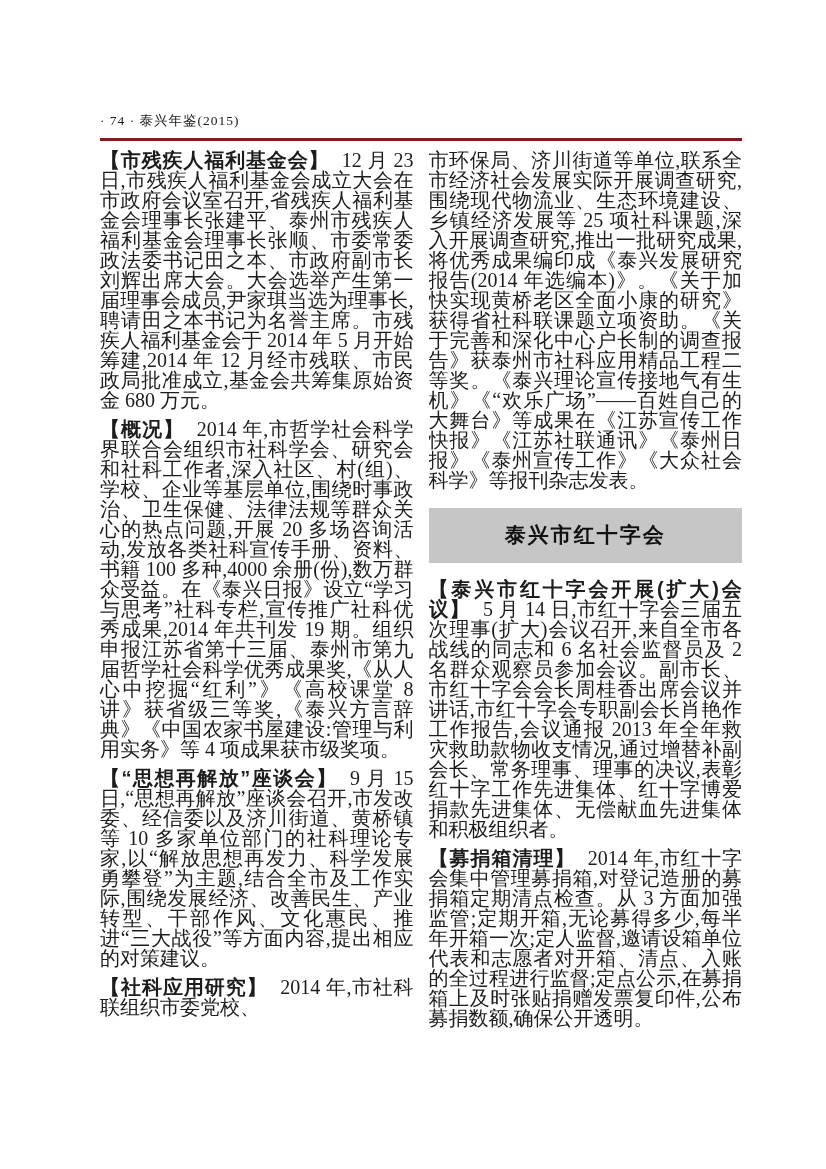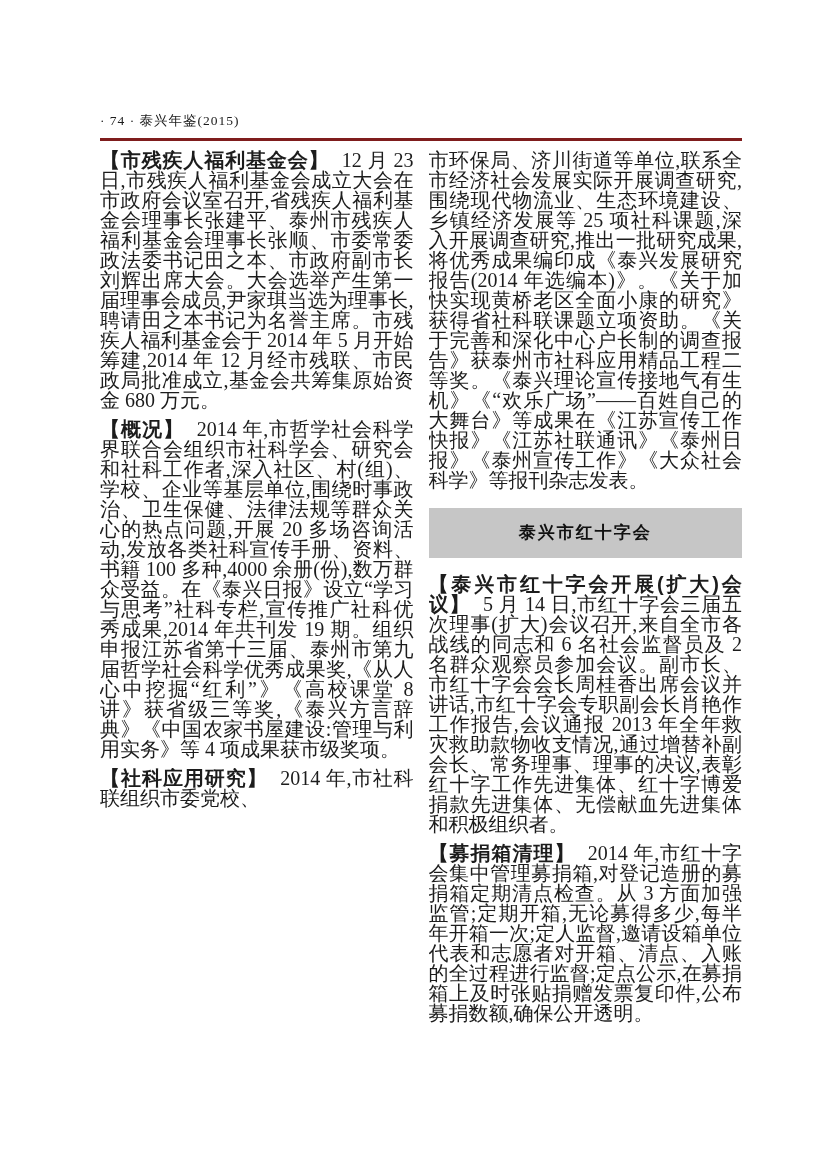--- a/index.html
+++ b/index.html
@@ -47,21 +47,21 @@
     letter-spacing: 0.3px;
   }
   .attribution { float: right; }
   .section-box {
     background: #c6c6c6;
     margin: 18px 0 16px 0;
     padding: 13px 0 14px 0;
     text-align: center;
     font-family: "Liberation Sans", "DejaVu Sans", sans-serif;
     font-weight: 700;
-    font-size: 17px;
+    font-size: 21px;
     letter-spacing: 2px;
     color: #111111;
   }
 </style>
 </head>
 <body>
 
 <div class="page">
 
   <div class="running-head">
@@ -70,20 +70,21 @@
 
   <div class="columns">
 
     <div class="col">
       <p class="para"><span class="plabel">【市残疾人福利基金会】</span><span>12 月 23 日,市残疾人福利基金会成立大会在市政府会议室召开,省残疾人福利基金会理事长张建平、泰州市残疾人福利基金会理事长张顺、市委常委政法委书记田之本、市政府副市长刘辉出席大会。大会选举产生第一届理事会成员,尹家琪当选为理事长,聘请田之本书记为名誉主席。市残疾人福利基金会于 2014 年 5 月开始筹建,2014 年 12 月经市残联、市民政局批准成立,基金会共筹集原始资金 680 万元。</span></p>
 
 
 
       <p class="para"><span class="plabel">【概况】</span><span>2014 年,市哲学社会科学界联合会组织市社科学会、研究会和社科工作者,深入社区、村(组)、学校、企业等基层单位,围绕时事政治、卫生保健、法律法规等群众关心的热点问题,开展 20 多场咨询活动,发放各类社科宣传手册、资料、书籍 100 多种,4000 余册(份),数万群众受益。在《泰兴日报》设立“学习与思考”社科专栏,宣传推广社科优秀成果,2014 年共刊发 19 期。组织申报江苏省第十三届、泰州市第九届哲学社会科学优秀成果奖,《从人心中挖掘“红利”》《高校课堂 8 讲》获省级三等奖,《泰兴方言辞典》《中国农家书屋建设:管理与利用实务》等 4 项成果获市级奖项。</span></p>
 
+      <p class="para"><span class="plabel">【“思想再解放”座谈会】</span><span>9 月 15 日,“思想再解放”座谈会召开,市发改委、经信委以及济川街道、黄桥镇等 10 多家单位部门的社科理论专家,以“解放思想再发力、科学发展勇攀登”为主题,结合全市及工作实际,围绕发展经济、改善民生、产业转型、干部作风、文化惠民、推进“三大战役”等方面内容,提出相应的对策建议。</span></p>
 
 
       <p class="para"><span class="plabel">【社科应用研究】</span><span>2014 年,市社科联组织市委党校、</span></p>
     </div>
 
     <div class="col">
       <p class="para"><span>市环保局、济川街道等单位,联系全市经济社会发展实际开展调查研究,围绕现代物流业、生态环境建设、乡镇经济发展等 25 项社科课题,深入开展调查研究,推出一批研究成果,将优秀成果编印成《泰兴发展研究报告(2014 年选编本)》。《关于加快实现黄桥老区全面小康的研究》获得省社科联课题立项资助。《关于完善和深化中心户长制的调查报告》获泰州市社科应用精品工程二等奖。《泰兴理论宣传接地气有生机》《“欢乐广场”——百姓自己的大舞台》等成果在《江苏宣传工作快报》《江苏社联通讯》《泰州日报》《泰州宣传工作》《大众社会科学》等报刊杂志发表。</span></p>
 
       <div class="section-box"><span>泰兴市红十字会</span></div>
 

